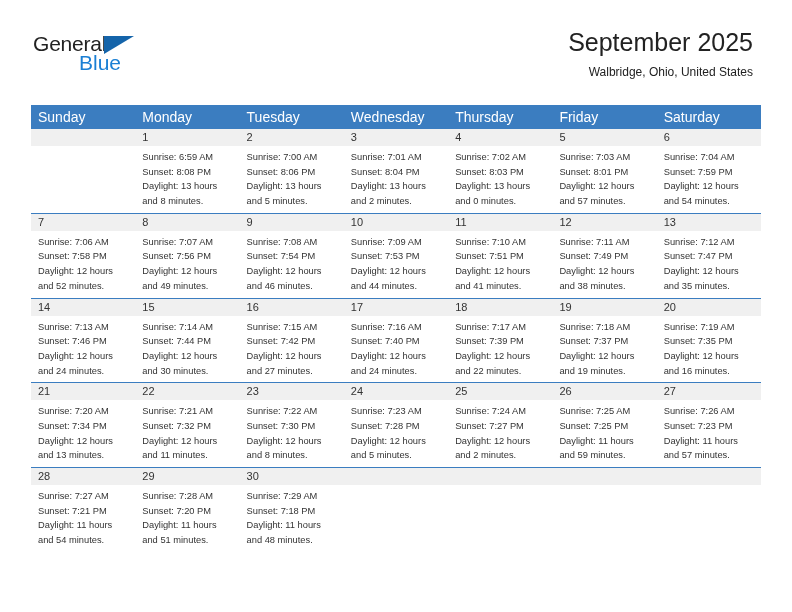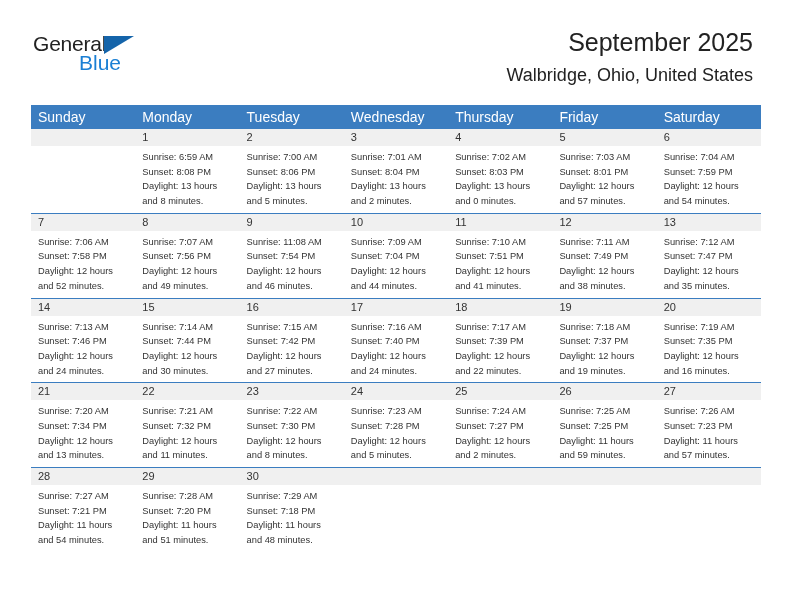--- a/index.html
+++ b/index.html
@@ -72,21 +72,21 @@
   .cal-title {
     font-size: 25px;
     color: #222222;
     line-height: 1.15;
     font-weight: normal;
     margin: 0;
     white-space: nowrap;
     text-align: right;
   }
   .cal-subtitle {
-    font-size: 18px;
+    font-size: 12px;
     color: #222222;
     margin: 8px 0 12px 0;
     white-space: nowrap;
   }
 
   
   .calendar {
     position: absolute;
     left: 31px;
     top: 105px;
@@ -250,31 +250,31 @@
             <div class="cell-body">
               <div>Sunrise: 7:07 AM</div>
               <div>Sunset: 7:56 PM</div>
               <div>Daylight: 12 hours</div>
               <div>and 49 minutes.</div>
             </div>
           </td>
           <td class="">
             <div class="daynum">9</div>
             <div class="cell-body">
-              <div>Sunrise: 11:08 AM</div>
+              <div>Sunrise: 7:08 AM</div>
               <div>Sunset: 7:54 PM</div>
               <div>Daylight: 12 hours</div>
               <div>and 46 minutes.</div>
             </div>
           </td>
           <td class="">
             <div class="daynum">10</div>
             <div class="cell-body">
               <div>Sunrise: 7:09 AM</div>
-              <div>Sunset: 7:04 PM</div>
+              <div>Sunset: 7:53 PM</div>
               <div>Daylight: 12 hours</div>
               <div>and 44 minutes.</div>
             </div>
           </td>
           <td class="">
             <div class="daynum">11</div>
             <div class="cell-body">
               <div>Sunrise: 7:10 AM</div>
               <div>Sunset: 7:51 PM</div>
               <div>Daylight: 12 hours</div>

